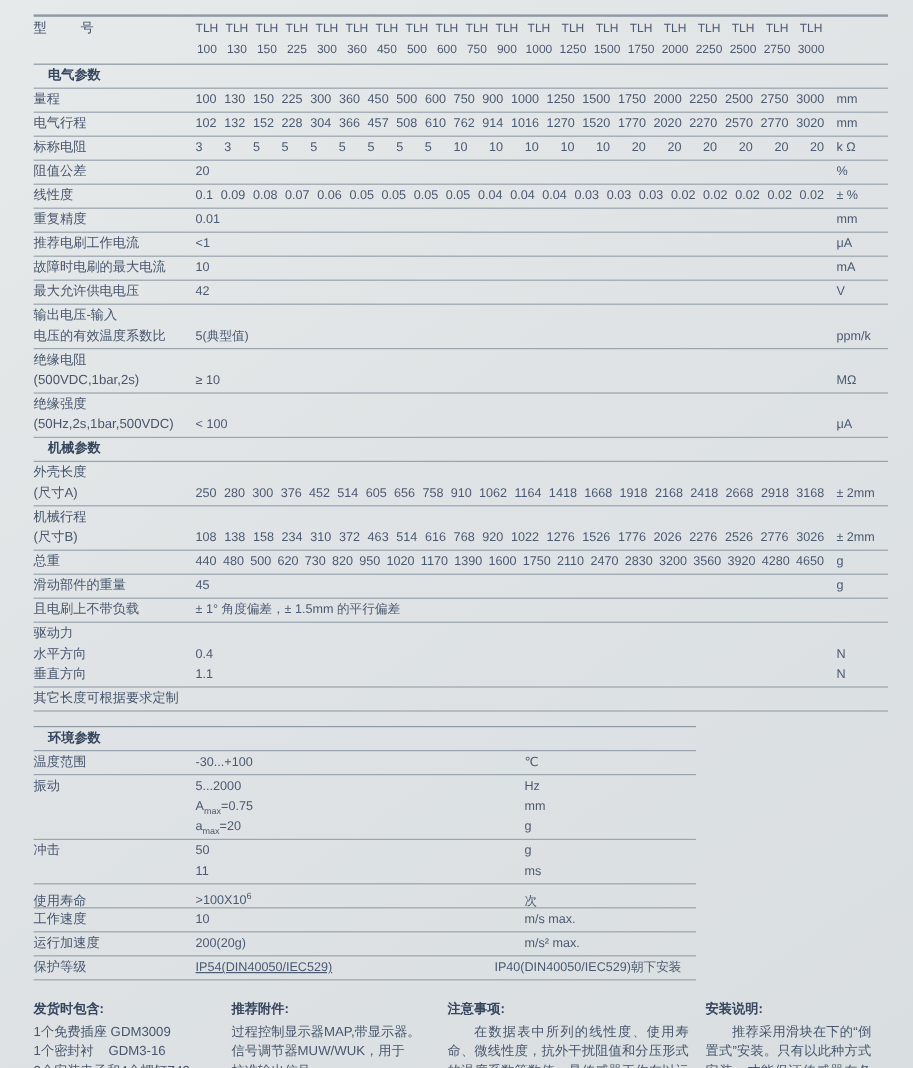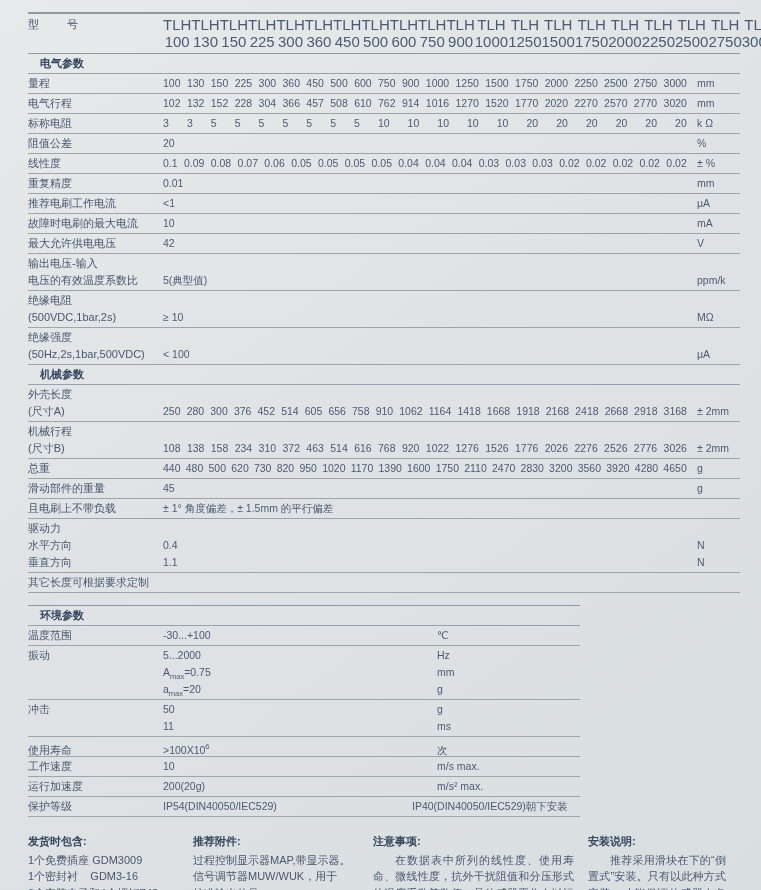--- a/index.html
+++ b/index.html
@@ -19,21 +19,21 @@
     display:flex;align-items:flex-start;
     border-top:2px solid #8e99a4;
     padding:2px 0 3px 0;
   }
   .model-label{
     flex:0 0 135px;line-height:17px;
     letter-spacing:2px;color:#3d4c66;
   }
   .model-cols{flex:1;display:flex;justify-content:space-between;padding-right:10px;}
   .model-col{text-align:center;}
-  .model-brand,.model-num{line-height:17px;font-size:15px;color:#4b5a73;}
+  .model-brand,.model-num{line-height:17px;font-size:10px;color:#4b5a73;}
   .model-unitspace{flex:0 0 43px;}
   
   .spec-table{border-top:1.5px solid #8e99a4;}
   .spec-table.env{width:552px;margin-top:12px;}
   .section-title{
     font-weight:bold;color:#36465f;
     line-height:17px;height:17px;
     border-bottom:1px solid #97a2ac;
     padding:1px 12px;
   }
@@ -42,21 +42,21 @@
   .row-label{flex:0 0 135px;color:#47566e;white-space:nowrap;overflow:visible;}
   .values-area{flex:1;display:flex;min-width:0;}
   .values-area.multi{justify-content:space-between;padding-right:10px;}
   .num-cell{font-size:10.5px;color:#4b5a73;text-align:center;white-space:nowrap;}
   .single-value{font-size:10.5px;color:#4b5a73;white-space:nowrap;}
   .val-b{margin-left:42px;}
   .unit-label{flex:0 0 43px;font-size:10.5px;color:#4b5a73;white-space:nowrap;}
   .env .values-area{flex:0 0 274px;}
   .env .values-area.dual{flex:1;}
   .env .unit-label{flex:1;}
-  .env .val-a{flex:0 0 207px;}
+  .env .val-a{flex:0 0 207px;text-decoration:underline;}
   sub,sup{font-size:7.5px;margin-top:11px;}
   
   .footer{
     display:grid;
     grid-template-columns:165px 180px 215px 1fr;
     margin-top:16px;
     line-height:16.5px;
   }
   .footer-title{font-weight:bold;color:#36465f;margin-bottom:2px;}
   .footer-line{white-space:pre;}

